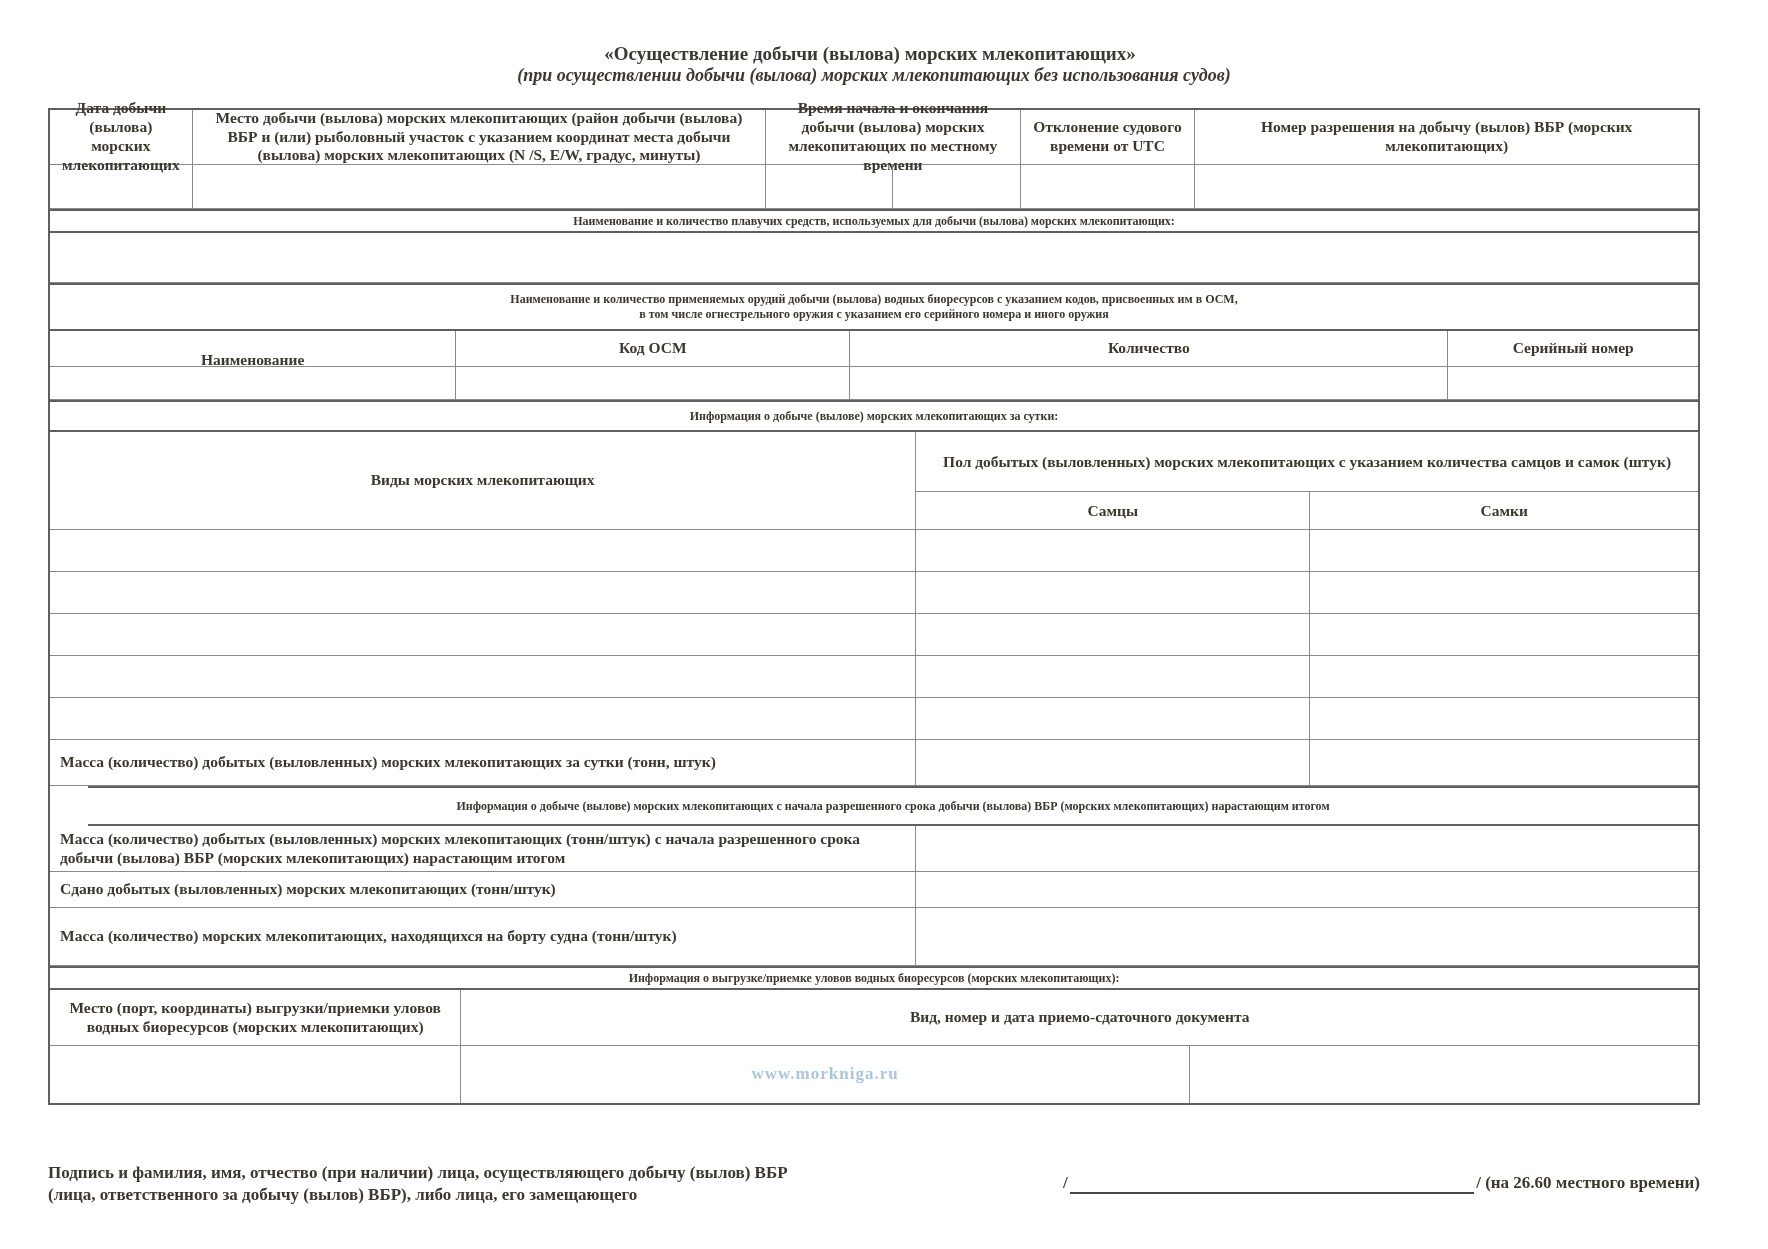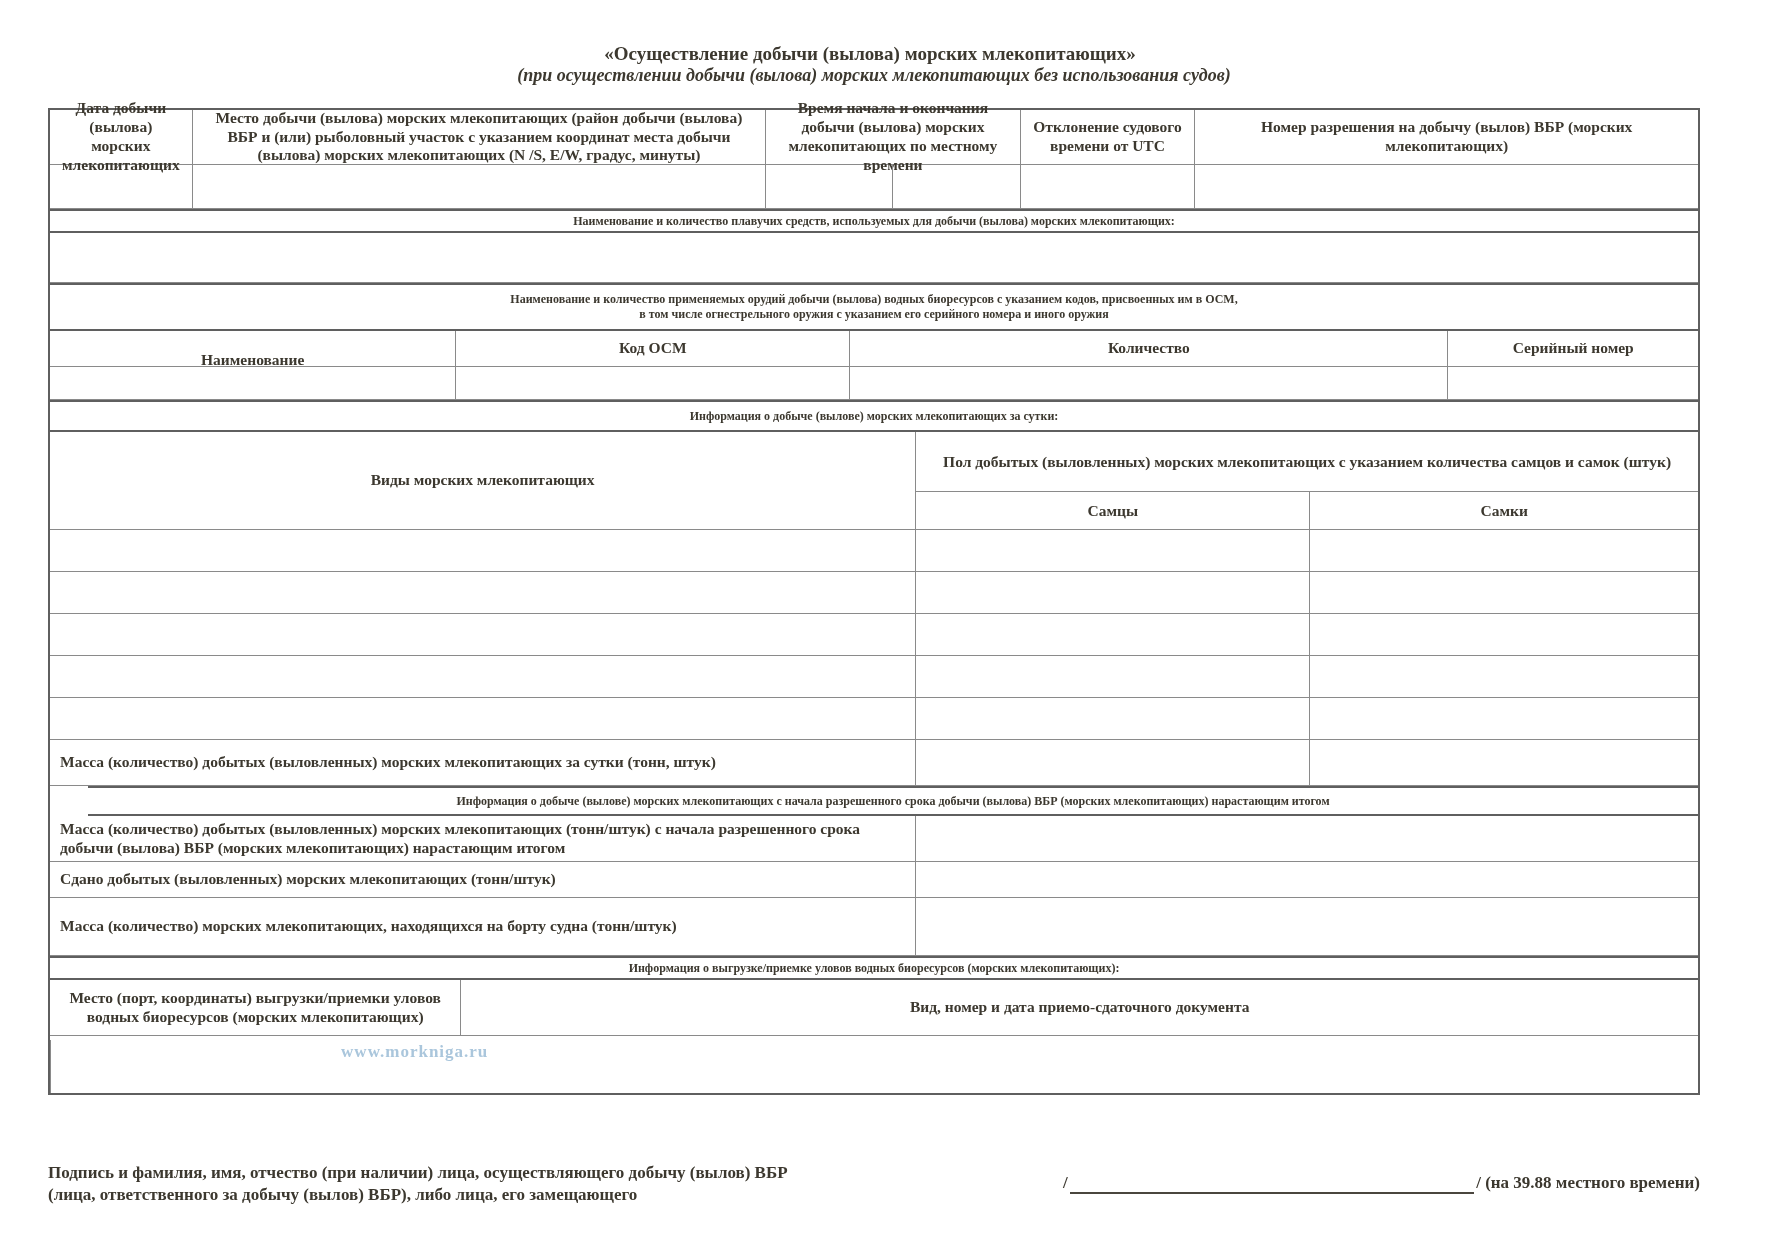--- a/index.html
+++ b/index.html
@@ -62,24 +62,24 @@
   
   .t5-c1{width:24.9%;} .t5-c2{width:44.2%;} .t5-c3{width:30.9%;flex:1;}
   
   .h-t1head{height:55px;} .h-t1row{height:44px;}
   .h-secA{height:24px;} .h-craft{height:50px;} .h-secB{height:48px;}
   .h-t2head{height:36px;} .h-t2row{height:33px;}
   .h-secC{height:32px;}
   .h-t3head{height:98px;}
   .h-species{height:42px;}
   .h-dmass{height:46px;}
-  .h-secD{height:30px;margin-left:38px;}
+  .h-secD{height:40px;margin-left:38px;}
   .h-t4r1{height:46px;} .h-t4r2{height:36px;} .h-t4r3{height:58px;justify-content:flex-end;}
   .h-secE{height:24px;}
-  .h-t5head{height:56px;} .h-t5row{height:57px;flex-direction:column;}
+  .h-t5head{height:56px;} .h-t5row{height:57px;}
   .secB-inner{display:flex;flex-direction:column;align-items:center;justify-content:center;}
   .watermark{
     font-size:17px;font-weight:bold;letter-spacing:1px;
     color:#aac6dc;
   }
   .footer{
     position:absolute;left:48px;top:1162px;width:1652px;
     display:flex;align-items:center;
     font-size:17px;font-weight:600;line-height:1.3;
   }
@@ -216,17 +216,17 @@
   </div>
 
   <div class="footer">
     <div class="footer-left">
       <div>Подпись и фамилия, имя, отчество (при наличии) лица, осуществляющего добычу (вылов) ВБР</div>
       <div>(лица, ответственного за добычу (вылов) ВБР), либо лица, его замещающего</div>
     </div>
     <div class="footer-right">
       <span class="sign-slash">/</span>
       <span class="sign-line"></span>
-      <span class="footer-close">/ (на 39.88 местного времени)</span>
+      <span class="footer-close">/ (на 26.60 местного времени)</span>
     </div>
   </div>
 
 </div>
 
 </body></html>

